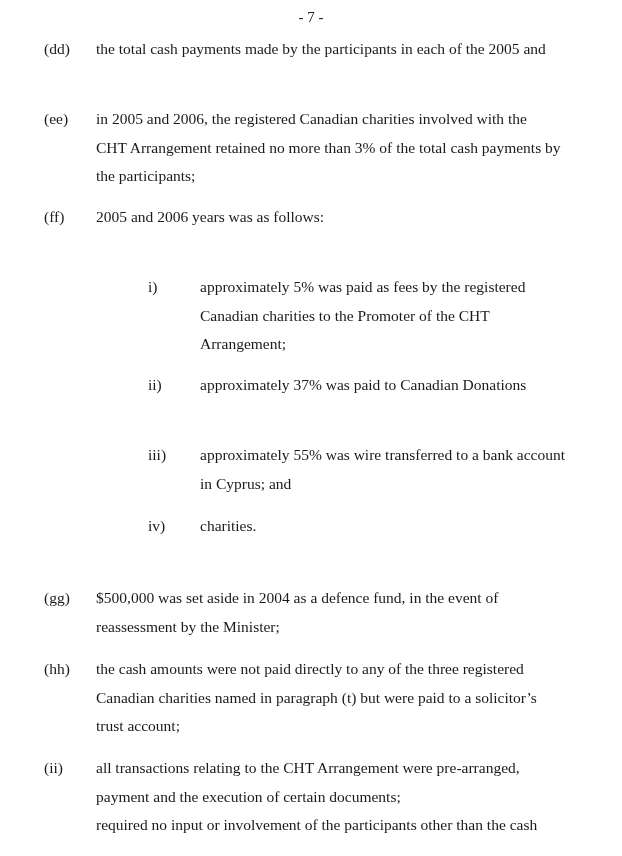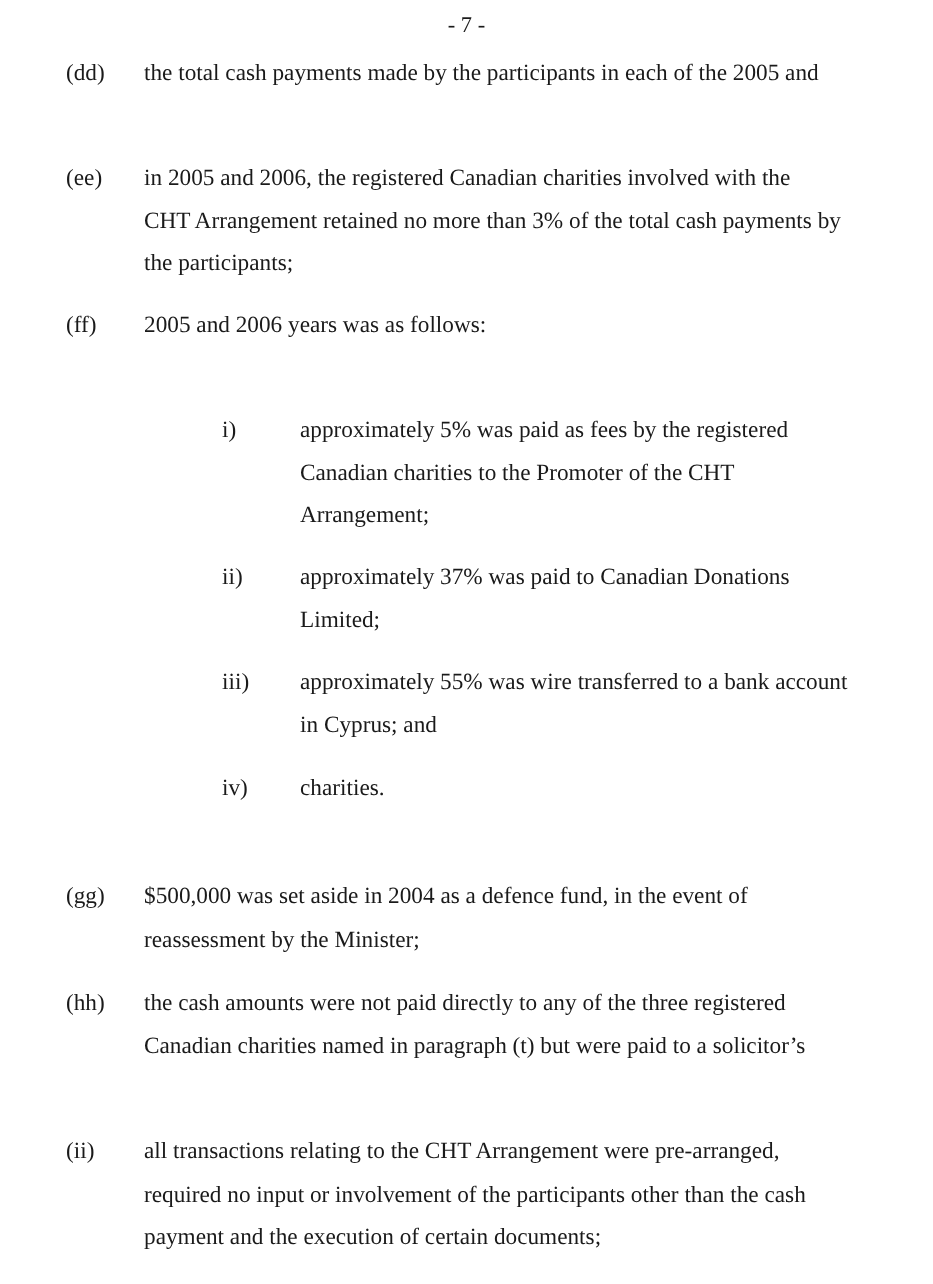--- a/index.html
+++ b/index.html
@@ -95,21 +95,20 @@
     <span class="line">approximately 5% was paid as fees by the registered</span>
     <span class="line">Canadian charities to the Promoter of the CHT</span>
     <span class="line">Arrangement;</span>
   </div>
 </div>
 
 <div class="para" style="top:371px;">
   <span class="sub-label">ii)</span>
   <div class="sub-text">
     <span class="line">approximately 37% was paid to Canadian Donations</span>
-    <span class="line">Limited;</span>
   </div>
 </div>
 
 <div class="para" style="top:441px;">
   <span class="sub-label">iii)</span>
   <div class="sub-text">
     <span class="line">approximately 55% was wire transferred to a bank account</span>
     <span class="line">in Cyprus; and</span>
   </div>
 </div>
@@ -127,23 +126,24 @@
     <span class="line">$500,000 was set aside in 2004 as a defence fund, in the event of</span>
     <span class="line">reassessment by the Minister;</span>
   </div>
 </div>
 
 <div class="para" style="top:655px;">
   <span class="label">(hh)</span>
   <div class="text">
     <span class="line">the cash amounts were not paid directly to any of the three registered</span>
     <span class="line">Canadian charities named in paragraph (t) but were paid to a solicitor’s</span>
+    <span class="line">trust account;</span>
   </div>
 </div>
 
 <div class="para" style="top:754px;">
   <span class="label">(ii)</span>
   <div class="text">
     <span class="line">all transactions relating to the CHT Arrangement were pre-arranged,</span>
+    <span class="line">payment and the execution of certain documents;</span>
     <span class="line">required no input or involvement of the participants other than the cash</span>
-    <span class="line">payment and the execution of certain documents;</span>
   </div>
 </div>
 
 </body></html>

